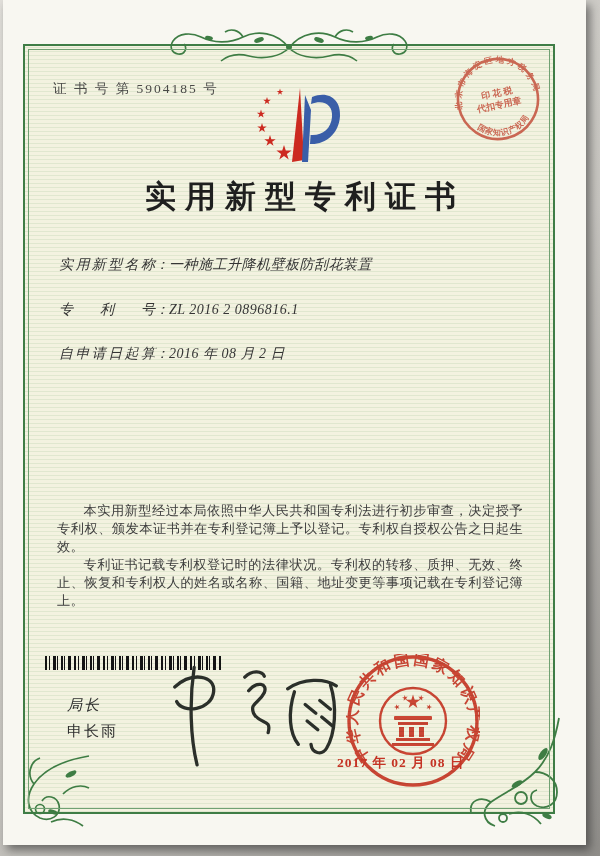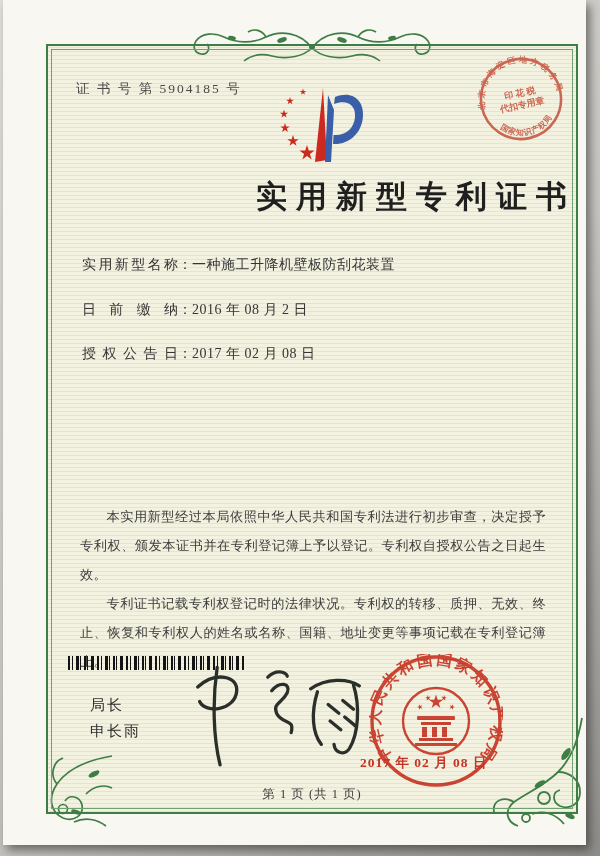--- a/index.html
+++ b/index.html
@@ -1,47 +1,47 @@
 <!DOCTYPE html>
 <html><head>
 <meta charset="utf-8">
 <style>
   html,body{margin:0;padding:0;width:600px;height:856px;overflow:hidden;}
   body{font-family:"Liberation Serif","DejaVu Serif",serif;}
   .scan{position:relative;width:600px;height:856px;
         background:linear-gradient(135deg,#e2e0db 0%,#c7c5c0 55%,#8f8d89 100%);overflow:hidden;}
   .paper{position:absolute;left:3px;top:0;width:583px;height:845px;background:#f8f7f1;
          box-shadow:4px 5px 9px rgba(35,35,35,.55);}
-  .cert{position:absolute;left:43px;top:44px;width:528px;height:766px;
+  .cert{position:absolute;left:20px;top:44px;width:528px;height:766px;
         background-color:#f3f2e0;
         background-image:repeating-linear-gradient(0deg,rgba(125,172,118,.16) 0 1px,rgba(0,0,0,0) 1px 4px);
         border:2px solid #3f7d46;}
   .cert::after{content:"";position:absolute;inset:3px;border:1px solid #71a173;pointer-events:none;}
   .abs{position:absolute;}
   .cert-no{left:28px;top:34px;font-size:13.5px;letter-spacing:2px;color:#4a4a48;}
   .tax-stamp{left:428px;top:8px;width:90px;height:90px;transform:rotate(-12deg);opacity:.85;}
   .logo{left:50%;top:40px;transform:translateX(-50%);}
-  .title{left:0;top:130px;width:100%;text-align:right;font-size:31px;font-weight:bold;
-         letter-spacing:9px;color:#1f1f1f;}
-  .fields{left:34px;top:210px;right:26px;}
+  .title{left:0;top:130px;width:100%;text-align:center;font-size:31px;font-weight:bold;
+         letter-spacing:9px;color:#1f1f1f;padding-left:16px;}
+  .fields{left:34px;top:210px;right:26px;font-style:italic;}
   .frow{height:44.5px;font-size:14px;color:#353535;white-space:nowrap;}
   .flabel{display:inline-block;width:96px;text-align:justify;text-align-last:justify;
           -moz-text-align-last:justify;vertical-align:top;}
   .fcolon{display:inline-block;width:14px;}
   .fvalue{letter-spacing:.5px;}
-  .paras{left:32px;top:456px;width:466px;font-size:13.2px;line-height:29px;color:#3d3d3d;}
+  .paras{left:32px;top:456px;width:466px;font-size:13.2px;line-height:18px;color:#3d3d3d;}
   .paras p{margin:0;text-indent:2em;text-align:justify;letter-spacing:.4px;}
   .barcode{left:20px;top:610px;width:178px;height:14px;
     background:repeating-linear-gradient(90deg,
       #141414 0 2px,transparent 2px 4px,#141414 4px 5px,transparent 5px 8px,
       #141414 8px 11px,transparent 11px 12px,#141414 12px 13px,transparent 13px 16px,
       #141414 16px 18px,transparent 18px 19px,#141414 19px 20px,transparent 20px 23px,
       #141414 23px 26px,transparent 26px 29px);}
   .issuer-title{left:42px;top:650px;font-family:"Liberation Sans","DejaVu Sans",sans-serif;
-                font-size:15px;color:#2e2e2e;letter-spacing:2px;}
+                font-size:15px;color:#2e2e2e;letter-spacing:2px;font-style:italic;}
   .issuer-name{left:42px;top:676px;font-family:Liberation Sans, sans-serif;
                font-size:15px;color:#2e2e2e;letter-spacing:2px;text-align:center;}
   .signature{left:138px;top:612px;width:185px;height:125px;}
   .seal{left:321px;top:608px;width:134px;height:134px;mix-blend-mode:multiply;opacity:.93;}
   .seal-date{left:312px;top:708px;width:160px;font-size:13.5px;font-weight:bold;color:#c53425;
              letter-spacing:1px;white-space:nowrap;}
   .footer{left:0;top:740px;width:100%;text-align:center;font-size:12.5px;color:#3c3c3c;
           letter-spacing:1px;}
   .garland{left:50%;top:-20px;transform:translateX(-50%);}
   .orn-bl{left:-8px;bottom:-18px;}
@@ -137,24 +137,24 @@
         </g>
       </svg>
 
       <div class="abs title">实用新型专利证书</div>
 
       <div class="abs fields">
         <div class="frow">
           <span class="flabel">实用新型名称</span><span class="fcolon">：</span><span class="fvalue">一种施工升降机壁板防刮花装置</span>
         </div>
         <div class="frow">
-          <span class="flabel">日前缴纳</span><span class="fcolon">：</span><span class="fvalue">2016 年 08 月 2 日</span>
+          <span class="flabel">专利号</span><span class="fcolon">：</span><span class="fvalue">ZL 2016 2 0896816.1</span>
         </div>
         <div class="frow">
-          <span class="flabel">授权公告日</span><span class="fcolon">：</span><span class="fvalue">2017 年 02 月 08 日</span>
+          <span class="flabel">自申请日起算</span><span class="fcolon">：</span><span class="fvalue">2016 年 08 月 2 日</span>
         </div>
       </div>
 
       <div class="abs paras">
         <p>本实用新型经过本局依照中华人民共和国专利法进行初步审查，决定授予专利权、颁发本证书并在专利登记簿上予以登记。专利权自授权公告之日起生效。</p>
         <p>专利证书记载专利权登记时的法律状况。专利权的转移、质押、无效、终止、恢复和专利权人的姓名或名称、国籍、地址变更等事项记载在专利登记簿上。</p>
       </div>
 
       <div class="abs barcode"></div>
 
@@ -198,17 +198,16 @@
           <rect x="-14" y="6" width="5" height="10"></rect>
           <rect x="-4" y="6" width="5" height="10"></rect>
           <rect x="6" y="6" width="5" height="10"></rect>
           <rect x="-17" y="17" width="34" height="3"></rect>
           <rect x="-21" y="22" width="42" height="3"></rect>
         </g>
       </svg>
 
       <div class="abs seal-date">2017 年 02 月 08 日</div>
 
-      <div class="abs footer">第 1 页 (共 1 页)</div>
 
     </div>
   </div>
 </div>
 
 </body></html>

